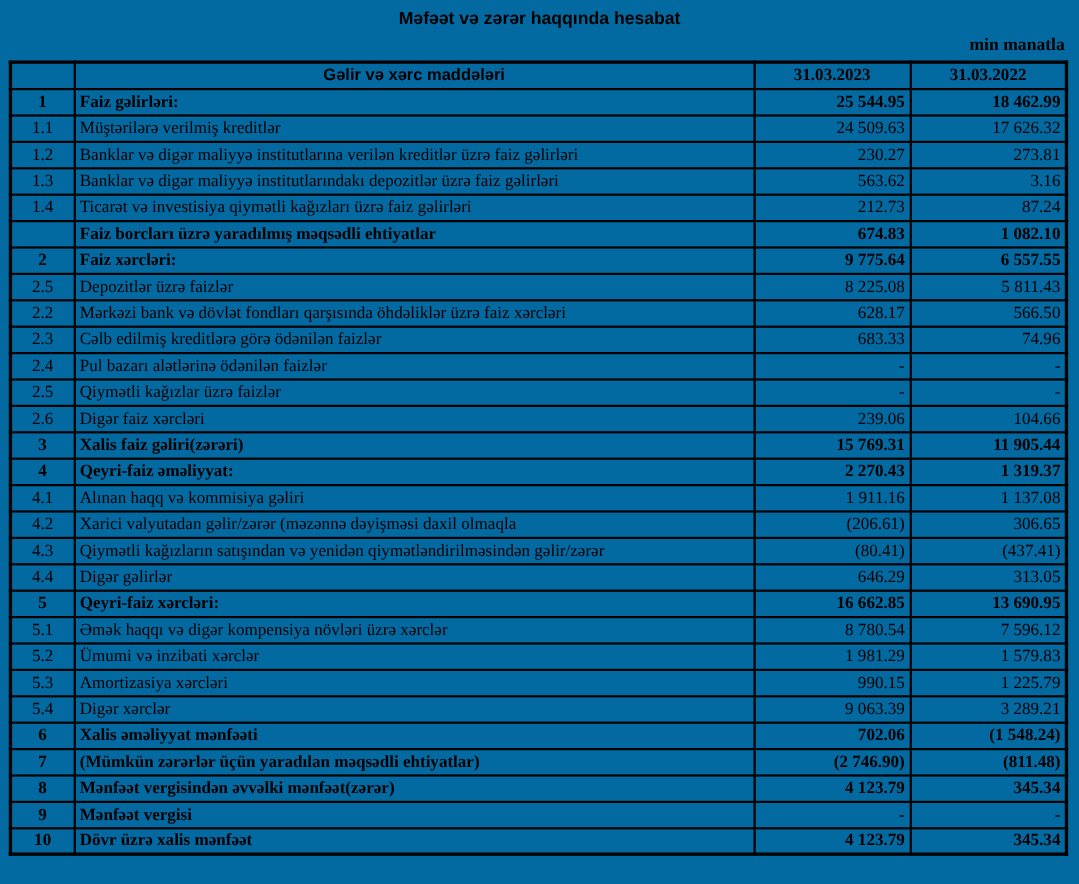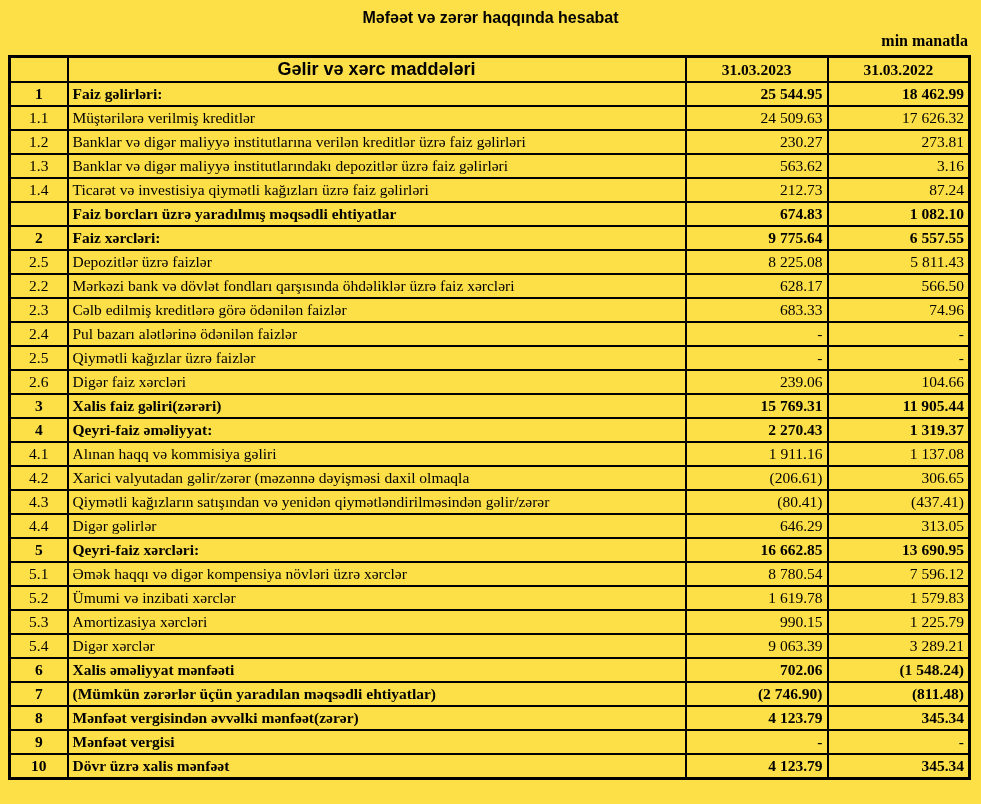--- a/index.html
+++ b/index.html
@@ -6,21 +6,21 @@
   html, body {
     width: 981px;
     background: #ffffff;
     color: #000000;
     font-family: "Liberation Serif", serif;
   }
   .page {
     position: relative;
     width: 981px;
     height: 804px;
-    background: #fde047;
+    background: #0369a1;
     overflow: hidden;
   }
   .report-title {
     position: absolute;
     top: 9px;
     left: 0;
     width: 100%;
     text-align: center;
     font-family: "Liberation Sans", sans-serif;
     font-weight: bold;
@@ -53,21 +53,21 @@
     padding: 1px 4px;
     height: 24px;
     overflow: hidden;
     white-space: nowrap;
     vertical-align: middle;
   }
   table.report { border: 3px solid #000000; }
   th.h-label {
     font-family: "Liberation Sans", sans-serif;
     font-weight: bold;
-    font-size: 18px;
+    font-size: 15px;
     text-align: center;
   }
   th.h-num { font-weight: bold; }
   th.h-date {
     font-family: "Liberation Serif", serif;
     font-weight: bold;
     text-align: center;
     font-size: 15.5px;
   }
   td.cell-num { text-align: center; }
@@ -222,21 +222,21 @@
         </tr>
         <tr>
           <td class="cell-num">5.1</td>
           <td class="cell-label">Əmək haqqı və digər kompensiya növləri üzrə xərclər</td>
           <td class="cell-value">8 780.54</td>
           <td class="cell-value">7 596.12</td>
         </tr>
         <tr>
           <td class="cell-num">5.2</td>
           <td class="cell-label">Ümumi və inzibati xərclər</td>
-          <td class="cell-value">1 619.78</td>
+          <td class="cell-value">1 981.29</td>
           <td class="cell-value">1 579.83</td>
         </tr>
         <tr>
           <td class="cell-num">5.3</td>
           <td class="cell-label">Amortizasiya xərcləri</td>
           <td class="cell-value">990.15</td>
           <td class="cell-value">1 225.79</td>
         </tr>
         <tr>
           <td class="cell-num">5.4</td>

